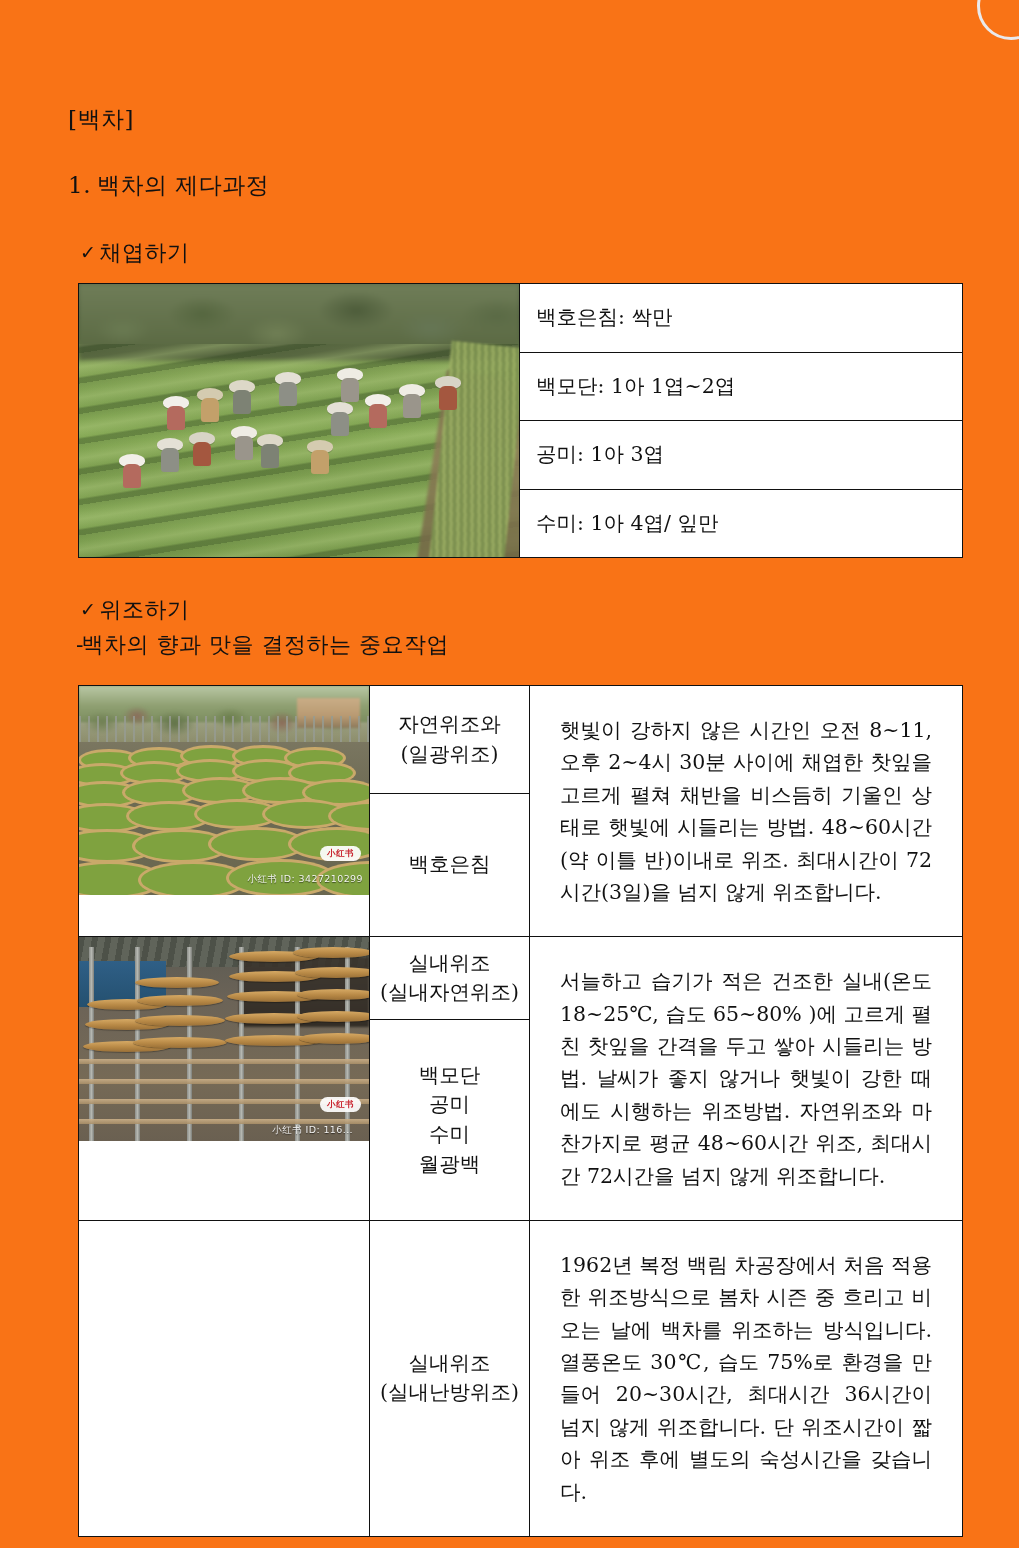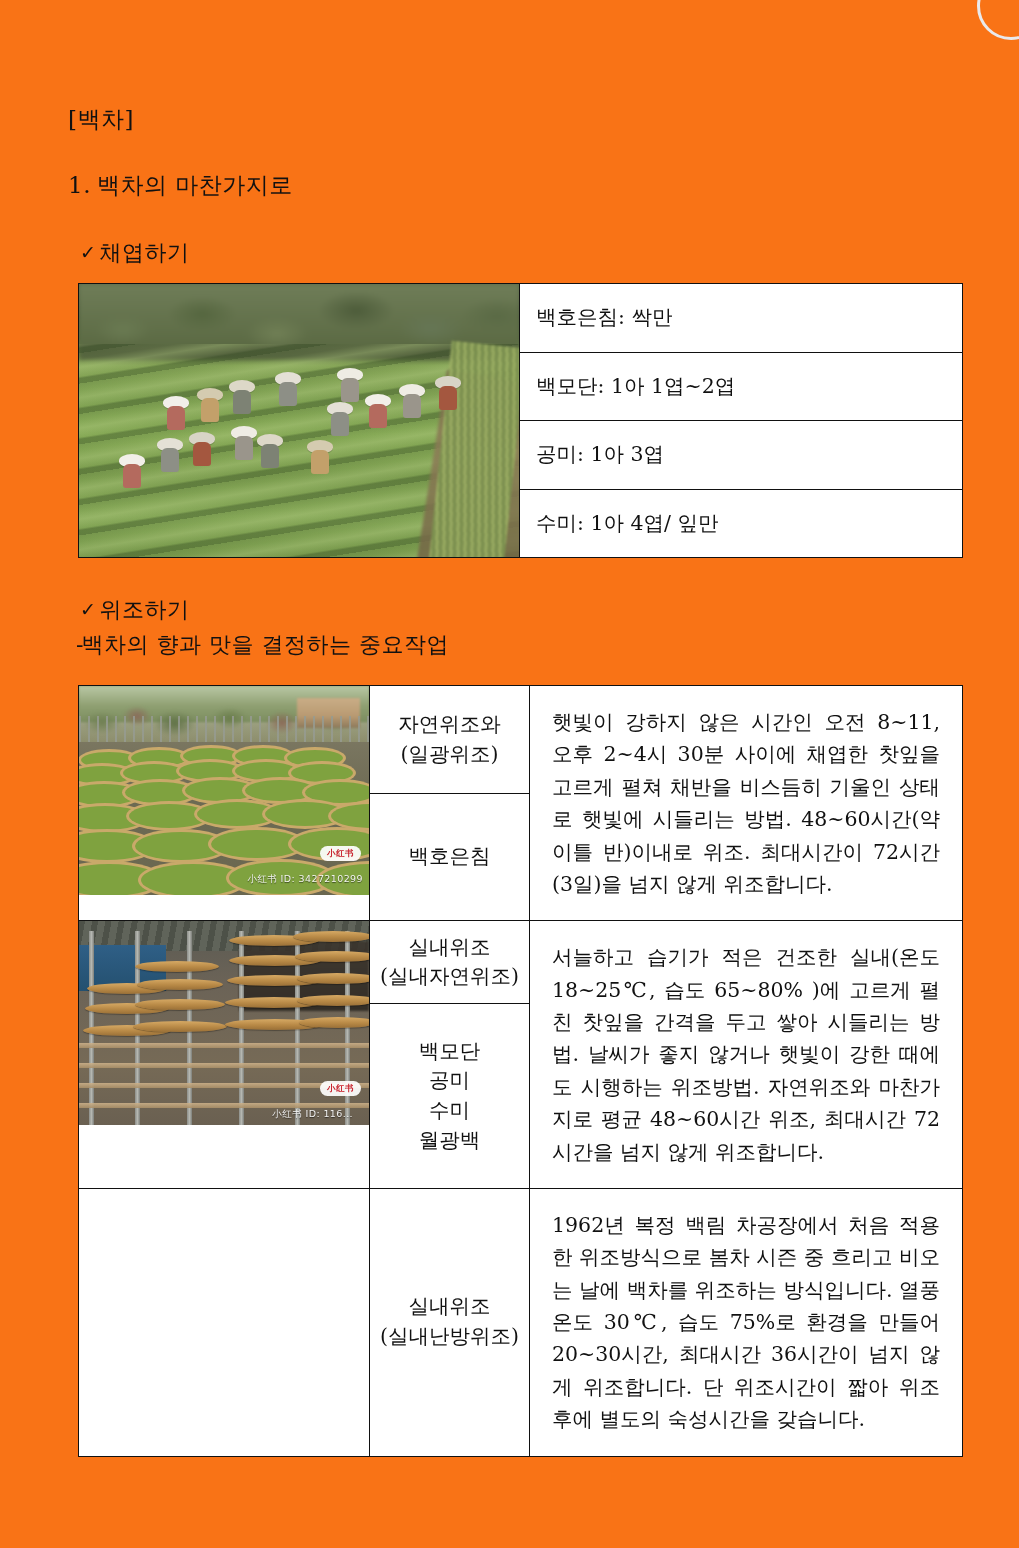--- a/index.html
+++ b/index.html
@@ -141,21 +141,21 @@
   }
   #table-wither td.desc-cell {
     padding: 12px 14px 12px 14px;
     text-align: justify;
     text-justify: inter-character;
     vertical-align: top;
     line-height: 1.58;
     letter-spacing: 0px;
   }
   .desc-cell p {
-    margin: 8px;
+    margin: 16px;
     text-align: justify;
     text-align-last: left;
   }
 
   
   .photo {
     position: relative;
     width: 100%;
     overflow: hidden;
     display: block;
@@ -386,21 +386,21 @@
 
 <div class="page">
 
   <div class="corner-arc"></div>
 
   <div class="content">
 
     <div class="doc-title">[백차]</div>
 
     <div class="section-heading">
-      <span class="num">1.</span><span>백차의 마찬가지로</span>
+      <span class="num">1.</span><span>백차의 제다과정</span>
     </div>
 
     <div class="bullet-heading" id="bullet-harvest">
       <span class="check">✓</span><span>채엽하기</span>
     </div>
 
     <table class="doc-table" id="table-harvest">
       <tbody>
         <tr>
           <td class="photo-cell" rowspan="4">

